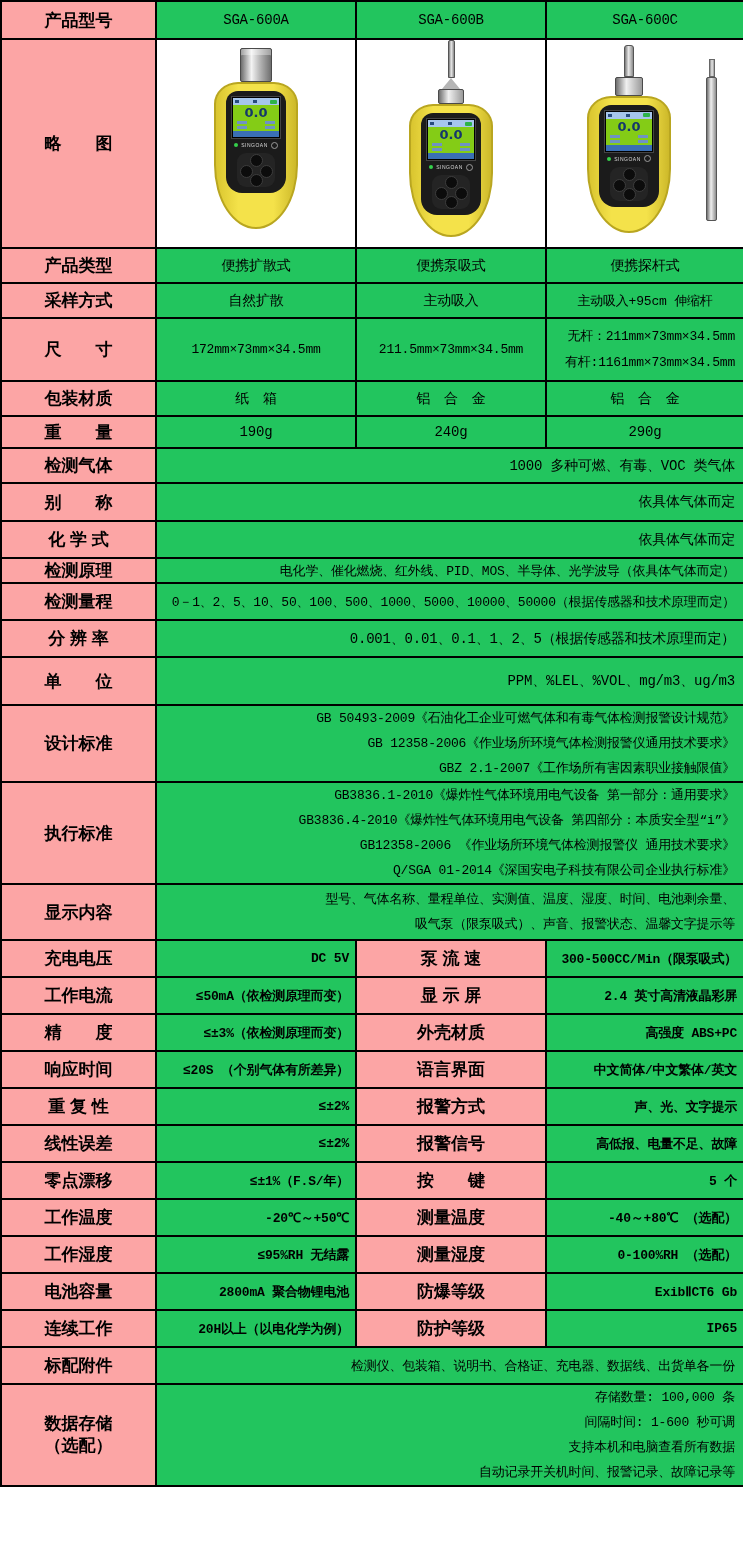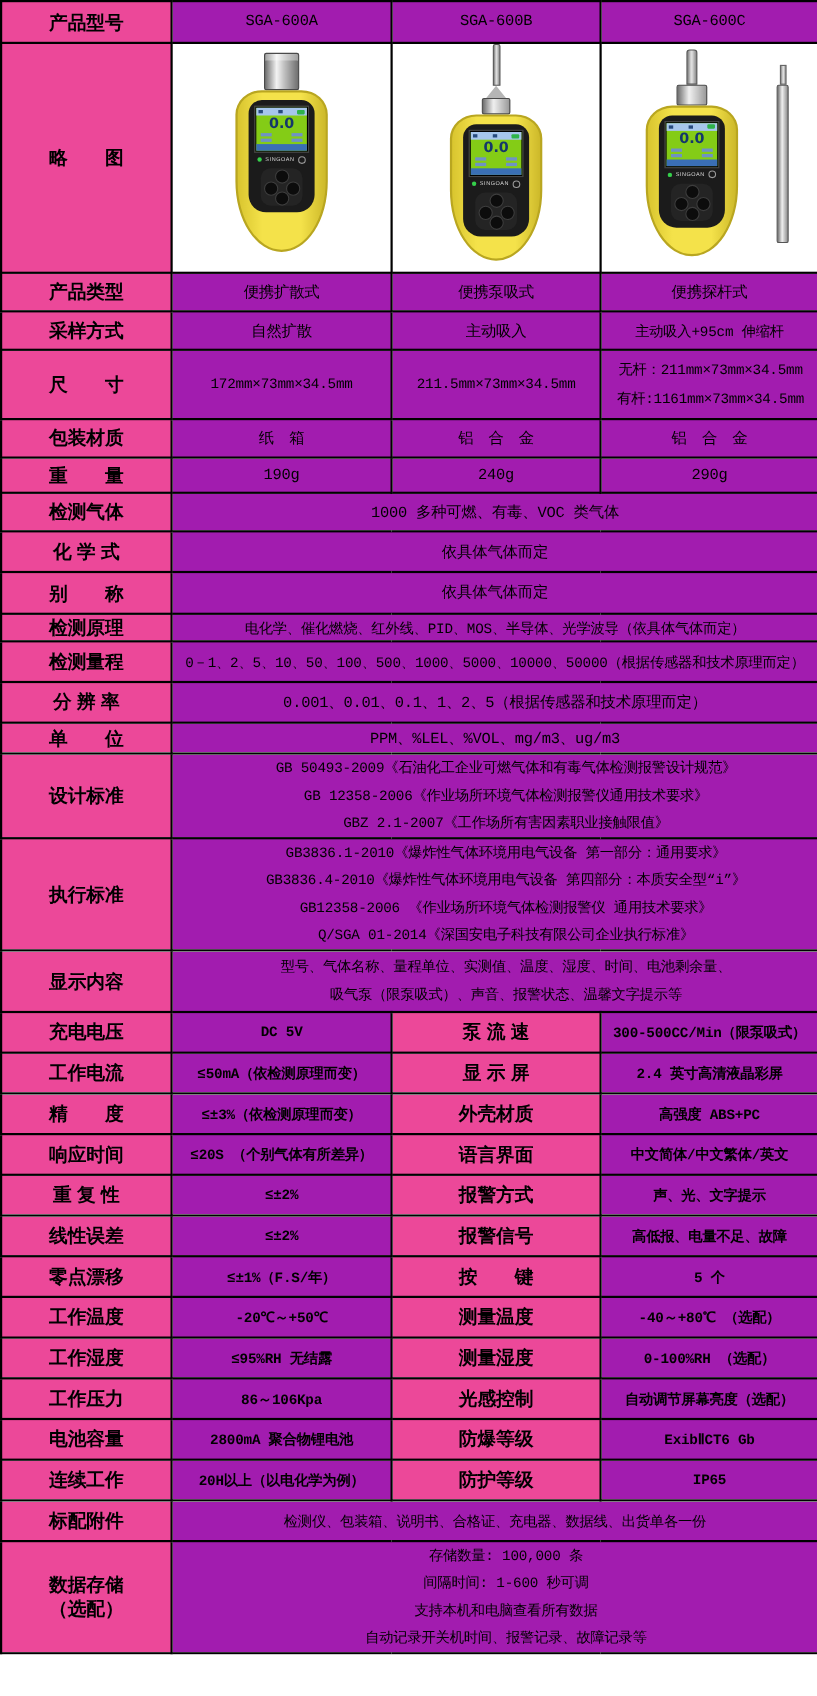--- a/index.html
+++ b/index.html
@@ -1,24 +1,24 @@
 <!DOCTYPE html>
 <html><head>
 <meta charset="utf-8">
 <style>
   html,body{margin:0;padding:0;background:#fff;}
   .sheet{width:743px;margin:0;font-family:"Liberation Sans","DejaVu Sans",sans-serif;}
   table{border-collapse:collapse;table-layout:fixed;width:743px;}
   td{border:2px solid #000;overflow:hidden;vertical-align:middle;padding:0 8px;}
   
-  .lab{background:#ec4899;text-align:center;font-weight:bold;font-size:17px;color:#000;padding:0 2px;}
+  .lab{background:#fca5a5;text-align:center;font-weight:bold;font-size:17px;color:#000;padding:0 2px;}
   
-  .val{background:#a21caf;font-family:"Liberation Mono","DejaVu Sans Mono",monospace;font-size:14px;color:#000;letter-spacing:-0.2px;}
+  .val{background:#22c55e;font-family:"Liberation Mono","DejaVu Sans Mono",monospace;font-size:14px;color:#000;letter-spacing:-0.2px;}
   .vc{text-align:center;}
-  .vl{text-align:center;}
+  .vl{text-align:right;}
   .white{background:#fff;padding:0;}
   .mline div{line-height:25px;white-space:nowrap;margin-left:20px;}
   .tight{font-size:13px;}
   .sv{font-size:13px;padding:0 6px;font-weight:bold;}
   .sz div{font-size:13px;line-height:26px;white-space:nowrap;padding-left:2px;}
   .lab2l{line-height:22px;}
   
   .cellwrap{position:relative;width:100%;height:100%;display:flex;align-items:flex-end;justify-content:center;}
   .dev{display:flex;flex-direction:column;align-items:center;margin-bottom:10px;}
   .cap-a{width:30px;height:32px;background:linear-gradient(90deg,#6e6e6e,#f3f3f3 35%,#bcbcbc 60%,#6f6f6f);border:1px solid #4a4a4a;border-radius:2px;box-shadow:inset 0 6px 0 rgba(255,255,255,.35);}
@@ -234,41 +234,41 @@
   <td class="lab">重　　量</td>
   <td class="val vc">190g</td>
   <td class="val vc">240g</td>
   <td class="val vc">290g</td>
 </tr>
 
 <tr style="height:35px">
           <td class="lab">检测气体</td>
           <td class="val vl" colspan="3">1000 多种可燃、有毒、VOC 类气体</td>
         </tr>
-<tr style="height:37px">
-          <td class="lab">化 学 式</td>
-          <td class="val vl" colspan="3">依具体气体而定</td>
-        </tr>
 <tr style="height:38px">
           <td class="lab">别　　称</td>
           <td class="val vl" colspan="3">依具体气体而定</td>
         </tr>
+<tr style="height:37px">
+          <td class="lab">化 学 式</td>
+          <td class="val vl" colspan="3">依具体气体而定</td>
+        </tr>
 <tr style="height:25px">
           <td class="lab">检测原理</td>
           <td class="val vl tight" colspan="3">电化学、催化燃烧、红外线、PID、MOS、半导体、光学波导（依具体气体而定）</td>
         </tr>
 <tr style="height:37px">
           <td class="lab">检测量程</td>
           <td class="val vl tight" colspan="3">0－1、2、5、10、50、100、500、1000、5000、10000、50000（根据传感器和技术原理而定）</td>
         </tr>
 <tr style="height:37px">
           <td class="lab">分 辨 率</td>
           <td class="val vl" colspan="3">0.001、0.01、0.1、1、2、5（根据传感器和技术原理而定）</td>
         </tr>
-<tr style="height:28px">
+<tr style="height:48px">
           <td class="lab">单　　位</td>
           <td class="val vl" colspan="3">PPM、%LEL、%VOL、mg/m3、ug/m3</td>
         </tr>
 
 <tr style="height:77px">
   <td class="lab">设计标准</td>
   <td class="val vl mline tight" colspan="3">
     <div>GB 50493-2009《石油化工企业可燃气体和有毒气体检测报警设计规范》</div>
     <div>GB 12358-2006《作业场所环境气体检测报警仪通用技术要求》</div>
     <div>GBZ 2.1-2007《工作场所有害因素职业接触限值》</div>
@@ -341,26 +341,20 @@
           <td class="lab">测量温度</td>
           <td class="val vl sv">-40～+80℃ （选配）</td>
         </tr>
 <tr style="height:37px">
           <td class="lab">工作湿度</td>
           <td class="val vl sv">≤95%RH 无结露</td>
           <td class="lab">测量湿度</td>
           <td class="val vl sv">0-100%RH （选配）</td>
         </tr>
 <tr style="height:37px">
-          <td class="lab">工作压力</td>
-          <td class="val vl sv">86～106Kpa</td>
-          <td class="lab">光感控制</td>
-          <td class="val vl sv">自动调节屏幕亮度（选配）</td>
-        </tr>
-<tr style="height:37px">
           <td class="lab">电池容量</td>
           <td class="val vl sv">2800mA 聚合物锂电池</td>
           <td class="lab">防爆等级</td>
           <td class="val vl sv">ExibⅡCT6 Gb</td>
         </tr>
 <tr style="height:37px">
           <td class="lab">连续工作</td>
           <td class="val vl sv">20H以上（以电化学为例）</td>
           <td class="lab">防护等级</td>
           <td class="val vl sv">IP65</td>

